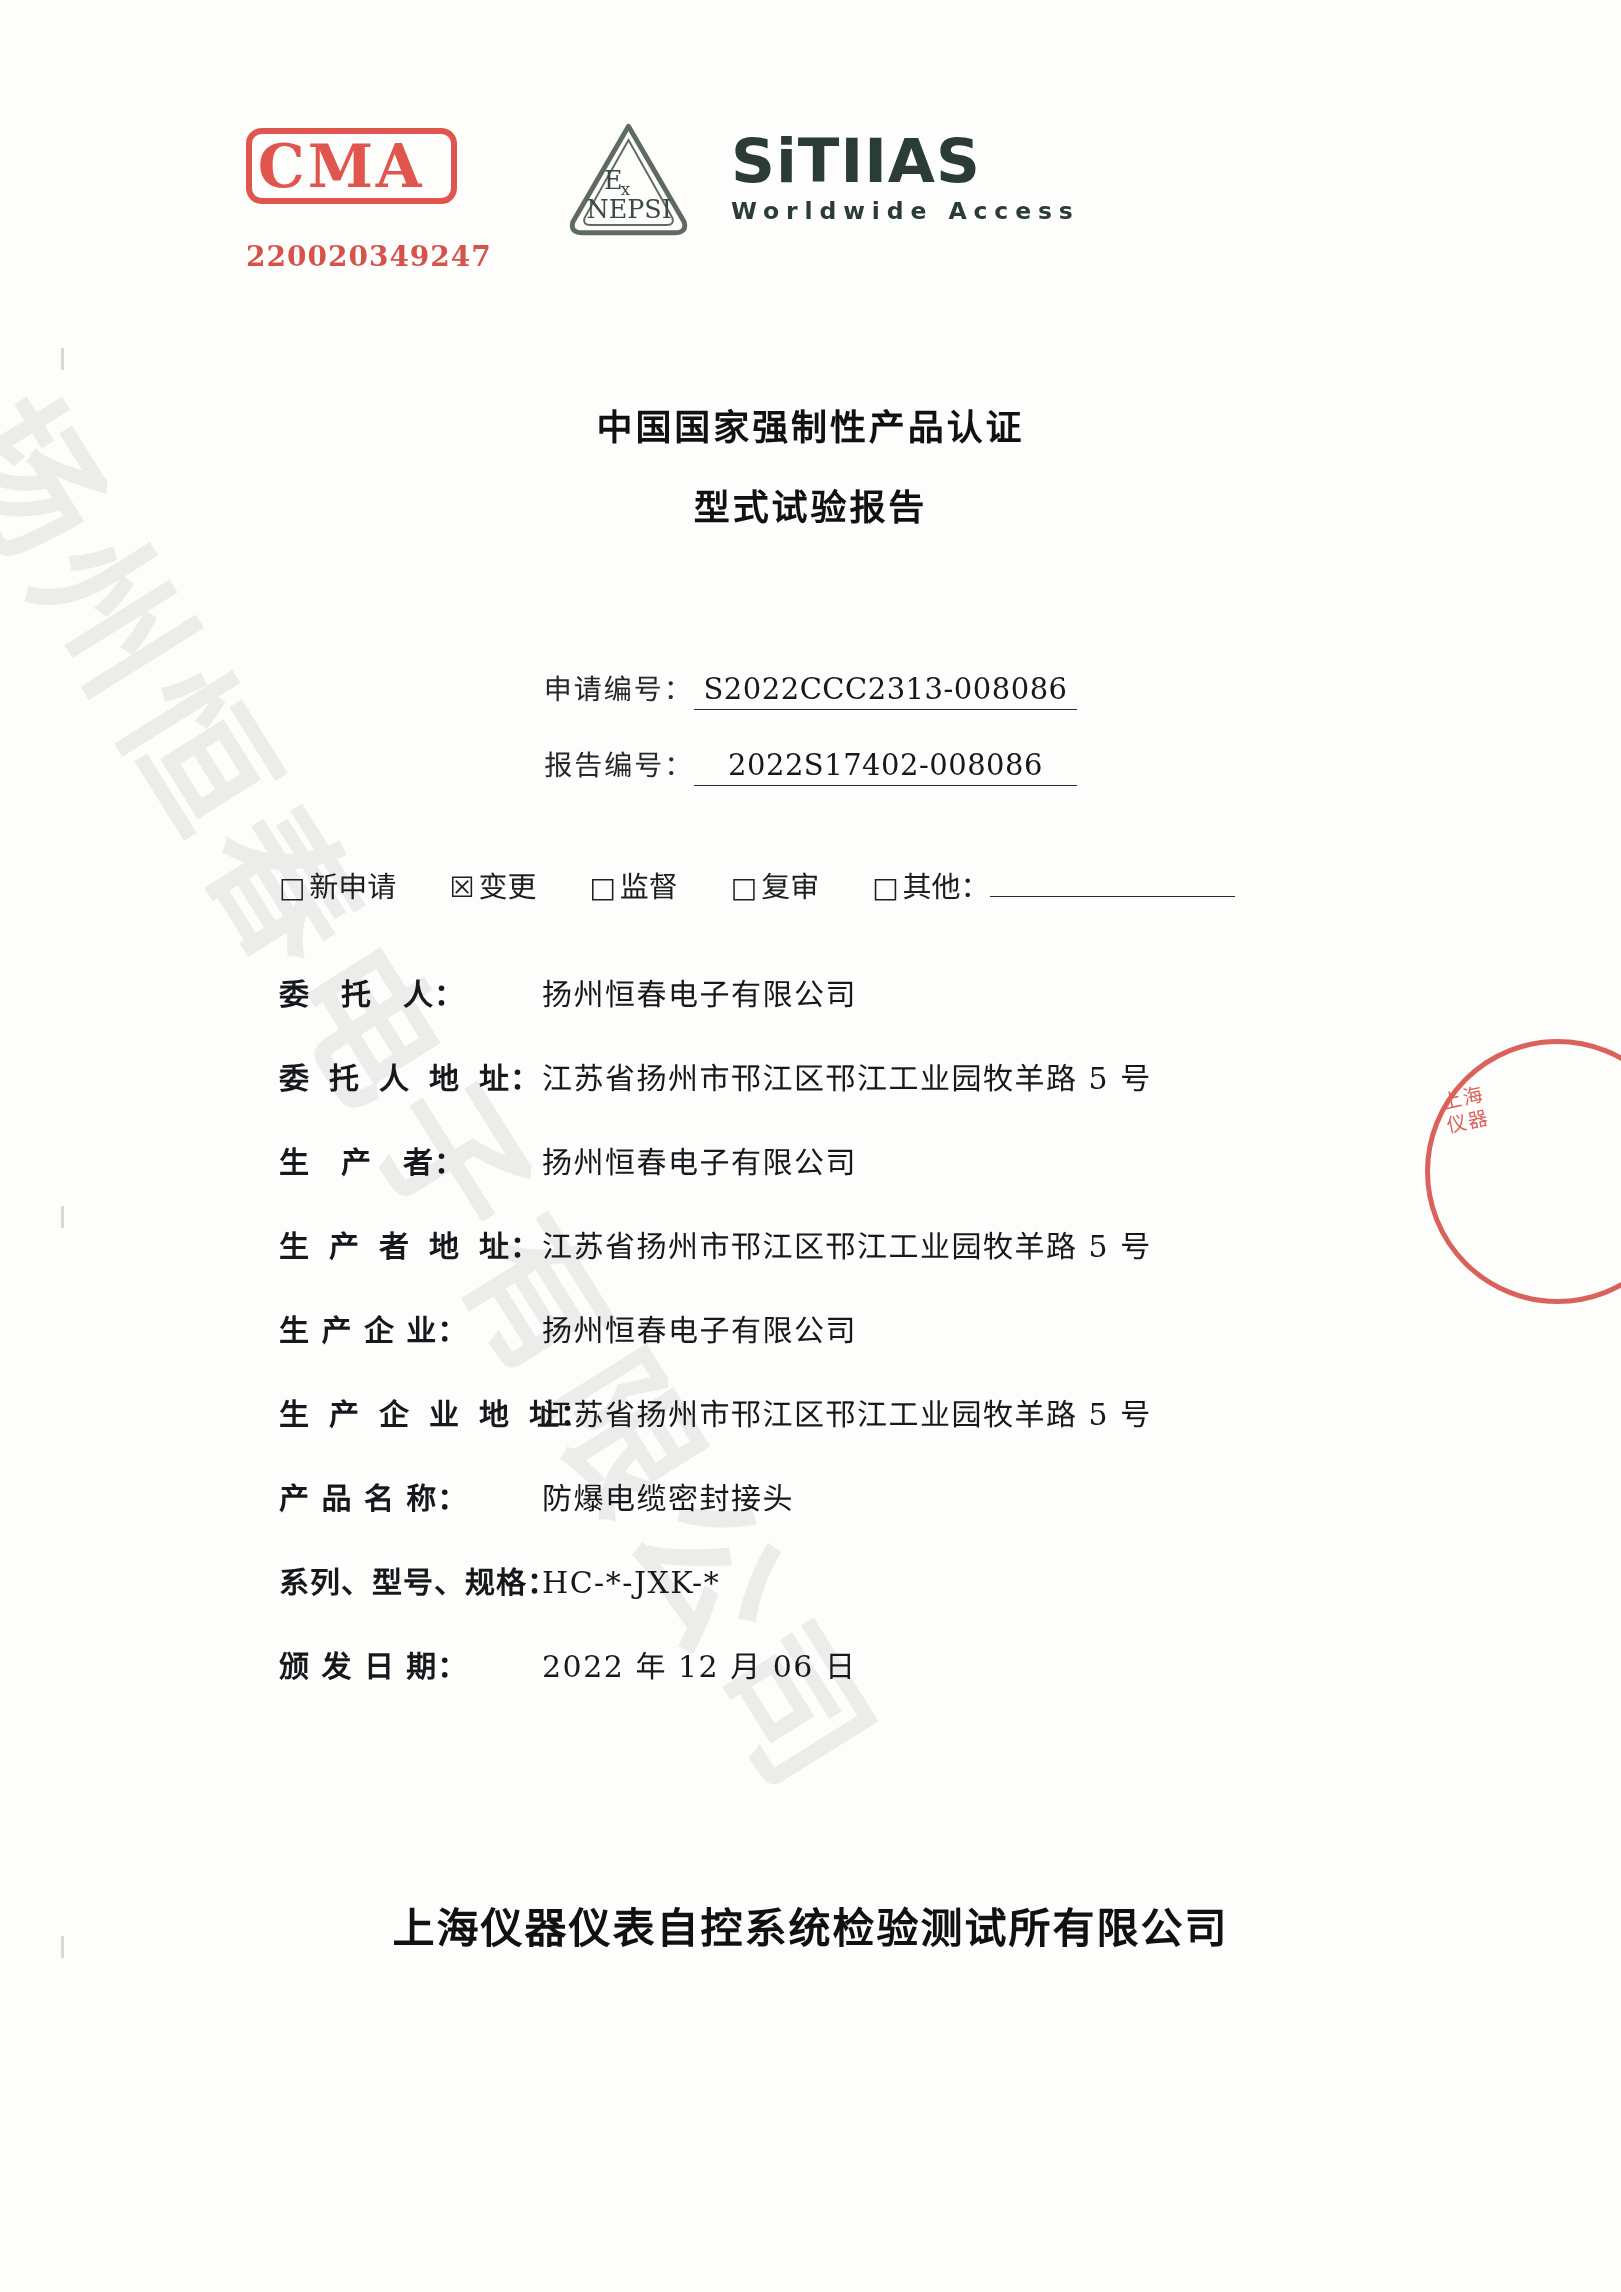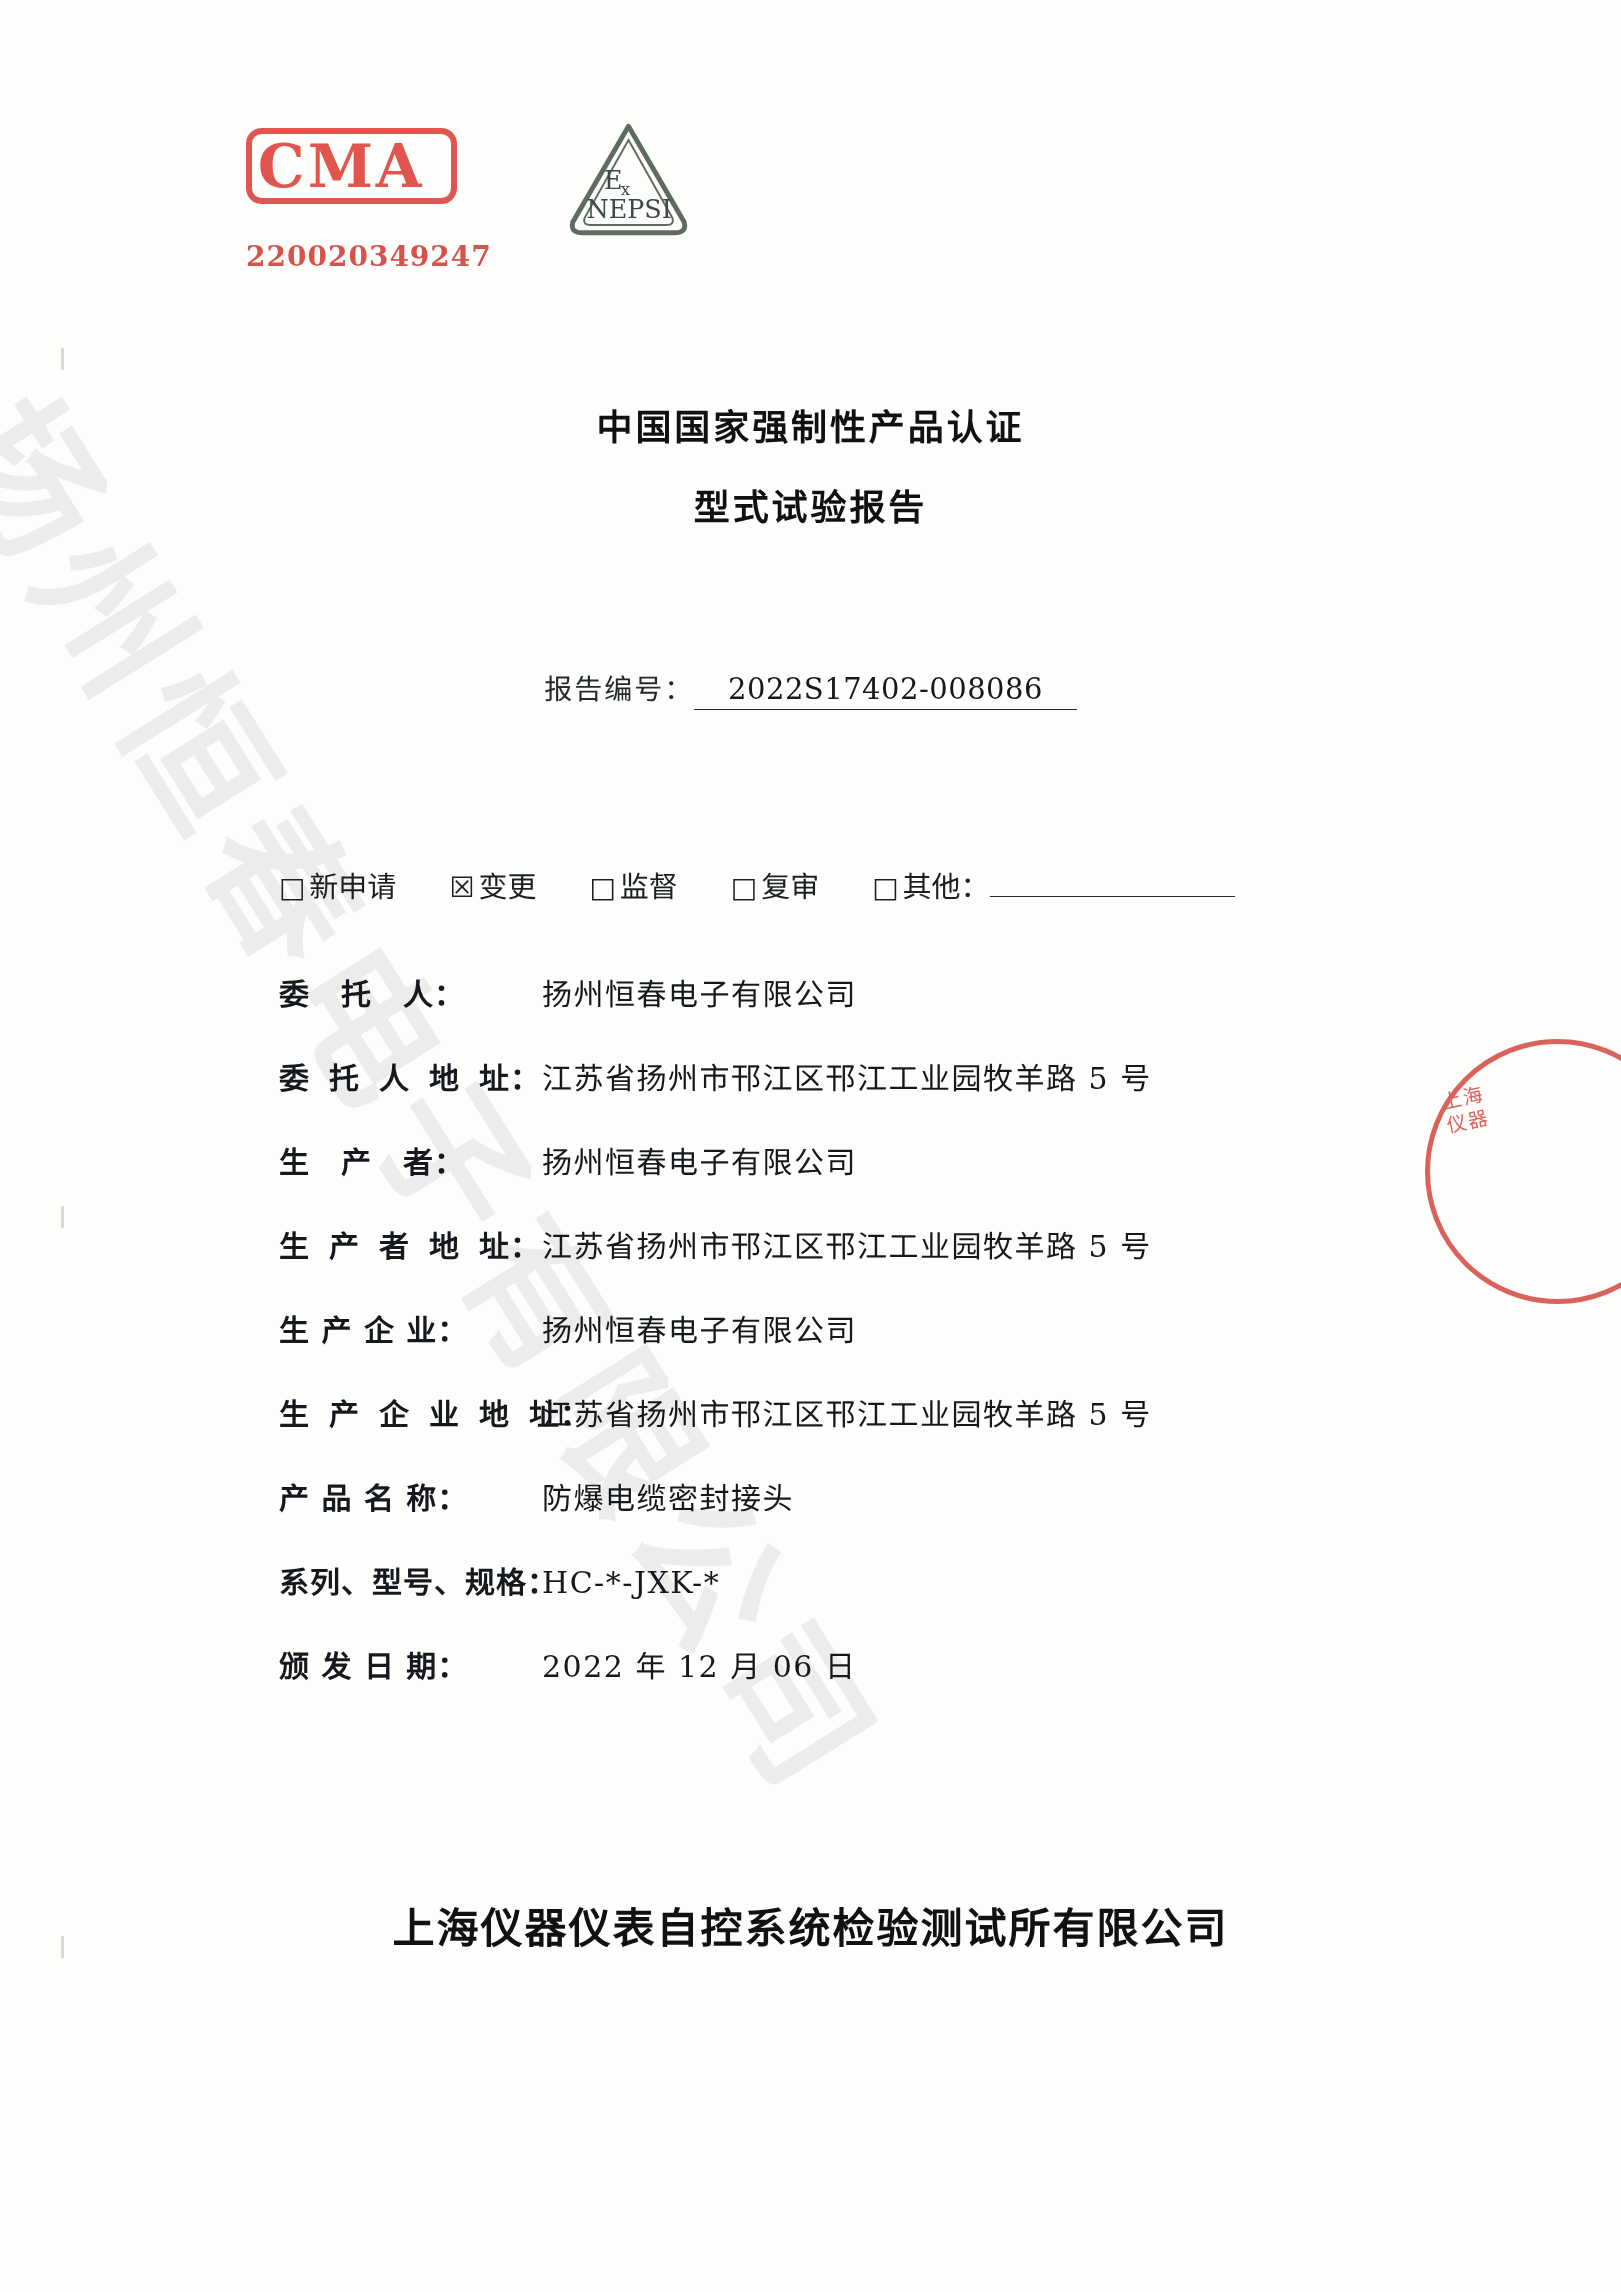--- a/index.html
+++ b/index.html
@@ -311,29 +311,37 @@
     <div class="nepsi">
       <svg width="127" height="123" viewBox="0 0 130 125">
         <path d="M65 6 L122 104 Q125 115 112 115 L18 115 Q5 115 8 104 Z" fill="none" stroke="#5d6b62" stroke-width="5" stroke-linejoin="round"></path>
         <path d="M65 20 L110 100 Q112 107 104 107 L26 107 Q18 107 20 100 Z" fill="none" stroke="#5d6b62" stroke-width="2"></path>
         <text x="40" y="70" font-family="DejaVu Serif, Liberation Serif, serif" font-size="26" fill="#3c4a44">E</text>
         <text x="57" y="76" font-family="DejaVu Serif, Liberation Serif, serif" font-size="17" fill="#3c4a44">x</text>
         <text x="22" y="100" font-family="DejaVu Serif, Liberation Serif, serif" font-size="26" fill="#3c4a44" letter-spacing="0">NEPSI</text>
       </svg>
     </div>
 
+    <div class="sitiias">
+      <div class="sitiias-main">SiTIIAS</div>
+      <div class="sitiias-sub">Worldwide Access</div>
+    </div>
 
   </div>
 
   <div class="title-block">
     <div class="title1">中国国家强制性产品认证</div>
     <div class="title2">型式试验报告</div>
   </div>
 
   <div class="numbers">
+    <div class="num-row">
+      <div class="num-label">申请编号：</div>
+      <div class="num-value">S2022CCC2313-008086</div>
+    </div>
     <div class="num-row">
       <div class="num-label">报告编号：</div>
       <div class="num-value">2022S17402-008086</div>
     </div>
   </div>
 
   <div class="check-row">
     <div class="check-item">
       <span class="box">□</span>
       <span>新申请</span>

